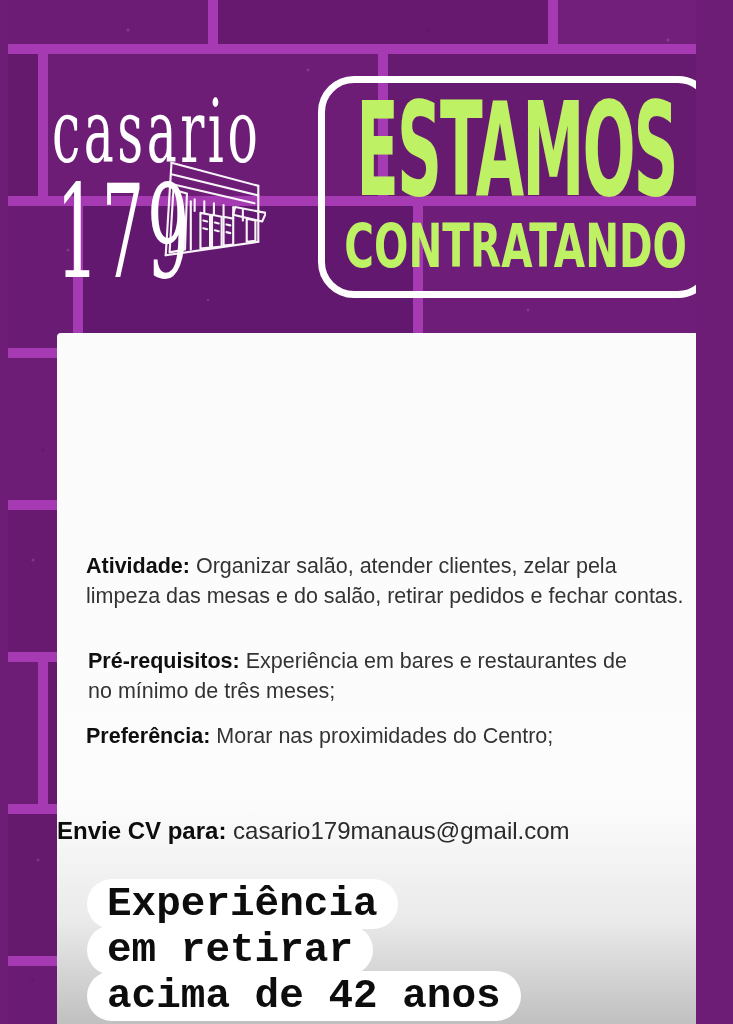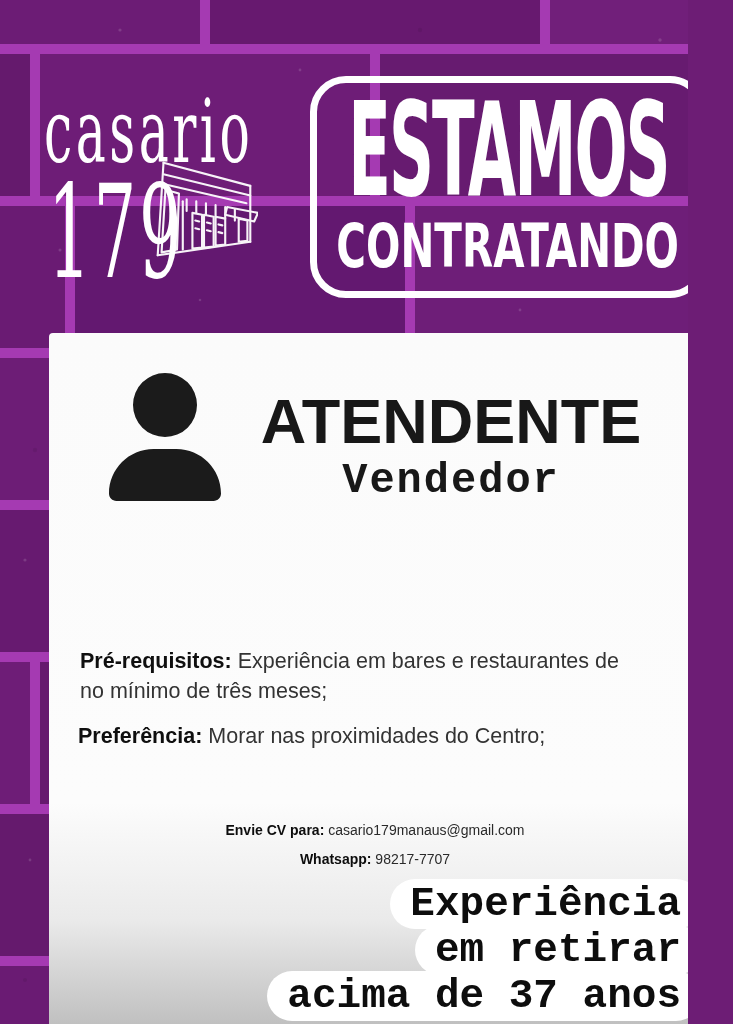--- a/index.html
+++ b/index.html
@@ -1,21 +1,21 @@
 <!DOCTYPE html>
 <html><head>
 <meta charset="utf-8">
 <style>
   html,body{margin:0;padding:0}
   body{
     width:733px;height:1024px;overflow:hidden;position:relative;
     background:#6d1d75;
     font-family:"Liberation Sans",sans-serif;
   }
-  .stage{position:absolute;left:0;top:0;width:688px;height:1024px;overflow:hidden}
+  .stage{position:absolute;left:8px;top:0;width:688px;height:1024px;overflow:hidden}
   .bricks{position:absolute;left:0;top:0;display:block}
 
   
   .logo-name{
     position:absolute;left:44px;top:88px;color:#fff;
     font-family:"DejaVu Serif",serif;font-size:72px;line-height:72px;
     letter-spacing:5px;transform:scale(0.70,1.22);transform-origin:left top;
     white-space:nowrap;
   }
   .logo-number{
@@ -24,21 +24,21 @@
     letter-spacing:4px;transform:scale(0.70,1.35);transform-origin:left top;
     white-space:nowrap;
   }
   .storefront{position:absolute;left:150px;top:150px}
 
   
   .badge{
     position:absolute;left:310px;top:76px;width:382px;height:208px;
     border:7px solid #ffffff;border-radius:36px;
     display:flex;flex-direction:column;align-items:center;justify-content:center;
-    gap:26px;color:#ffffff;font-family:"DejaVu Sans",sans-serif;
+    gap:26px;color:#bef264;font-family:"DejaVu Sans",sans-serif;
   }
   .badge-line1{
     font-size:92px;font-weight:bold;line-height:92px;letter-spacing:-3px;
     transform:scale(0.68,1.42);white-space:nowrap;
   }
   .badge-line2{
     font-size:46px;font-weight:bold;line-height:46px;letter-spacing:0;
     transform:scale(0.88,1.30);white-space:nowrap;
   }
 
@@ -60,27 +60,27 @@
     letter-spacing:2px;color:#181818;margin-top:4px;white-space:nowrap;
   }
   .sec{position:absolute;font-size:21.5px;line-height:30px;color:#333}
   .sec b{color:#0f0f0f}
   .sec.s1{top:196px;left:29px;width:600px}
   .sec.s2{top:291px;left:31px;width:565px}
   .sec.s3{top:366px;left:29px;white-space:nowrap}
   .sec.s4{top:411px;left:33px;white-space:nowrap}
 
   .contact{
-    position:absolute;left:0;right:0;top:483px;text-align:center;
-    font-size:14px;line-height:29px;color:#2a2a2a;
+    position:absolute;left:0;right:0;top:483px;
+    font-size:24px;line-height:29px;color:#2a2a2a;
   }
   .contact b{color:#0d0d0d}
 
   .highlight{position:absolute;left:0;right:0;top:0}
-  .hl-row{position:absolute;left:0;right:0;text-align:right}
+  .hl-row{position:absolute;left:0;right:0;text-align:left}
   .hl-row.r1{top:546px}
   .hl-row.r2{top:592px}
   .hl-row.r3{top:638px}
   .pill{
     display:inline-block;background:#ffffff;border-radius:25px;
     padding:0 20px;margin-left:30px;
     font-family:"Liberation Mono",monospace;font-weight:bold;font-size:41px;
     line-height:50px;color:#0d0d0d;white-space:nowrap;
   }
 </style>
@@ -170,41 +170,32 @@
     </g>
   </svg>
 
   <div class="badge">
     <div class="badge-line1">ESTAMOS</div>
     <div class="badge-line2">CONTRATANDO</div>
   </div>
 
   <div class="card">
 
-    <div class="card-header">
-      <svg class="person-icon" viewBox="0 0 448 512">
-        <path fill="#1b1b1b" d="M224 256A128 128 0 1 0 224 0a128 128 0 0 0 0 256zm-45.7 48C79.8 304 0 383.8 0 482.3 0 498.7 13.3 512 29.7 512H418.3c16.4 0 29.7-13.3 29.7-29.7C448 383.8 368.2 304 269.7 304H178.3z"></path>
-      </svg>
-      <div class="titles">
-        <div class="job-title">ATENDENTE</div>
-        <div class="job-subtitle">Vendedor</div>
-      </div>
-    </div>
-
+
+    <p class="sec s1"><b>Atividade:</b> <span>Organizar salão, atender clientes, zelar pela limpeza das mesas e do salão, retirar pedidos e fechar contas.</span></p>
 
     <p class="sec s3"><b>Preferência:</b> <span>Morar nas proximidades do Centro;</span></p>
 
     <p class="sec s2"><b>Pré-requisitos:</b> <span>Experiência em bares e restaurantes de no mínimo de três meses;</span></p>
 
 
     <div class="contact">
       <div><b>Envie CV para:</b> <span>casario179manaus@gmail.com</span></div>
-      <div><b>Whatsapp:</b> <span>98217-7707</span></div>
     </div>
 
     <div class="highlight">
       <div class="hl-row r1"><span class="pill">Experiência</span></div>
       <div class="hl-row r2"><span class="pill">em retirar</span></div>
-      <div class="hl-row r3"><span class="pill">acima de 37 anos</span></div>
+      <div class="hl-row r3"><span class="pill">acima de 42 anos</span></div>
     </div>
 
   </div>
 </div>
 
 </body></html>

